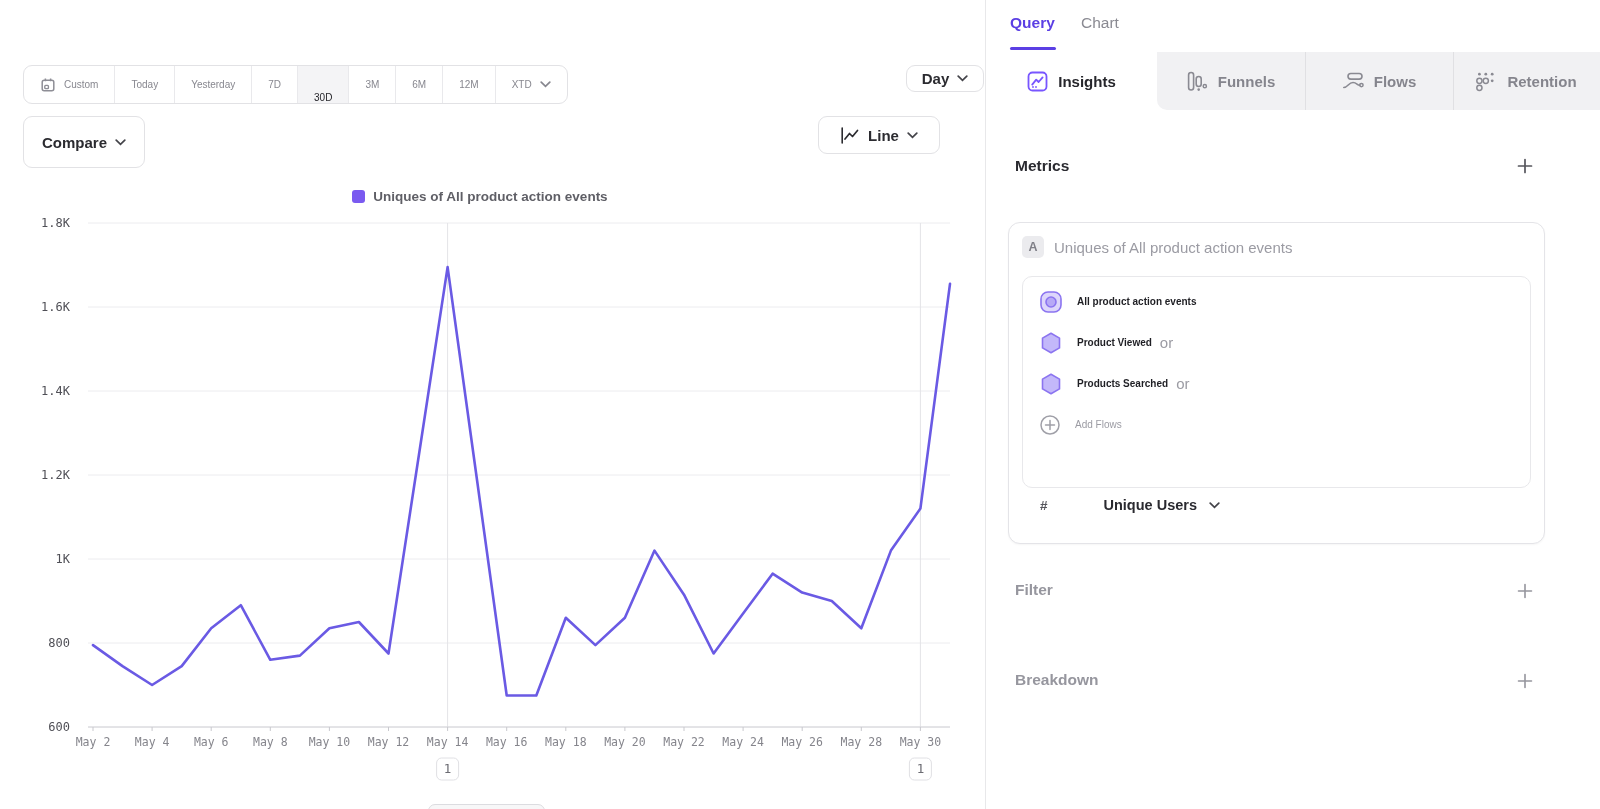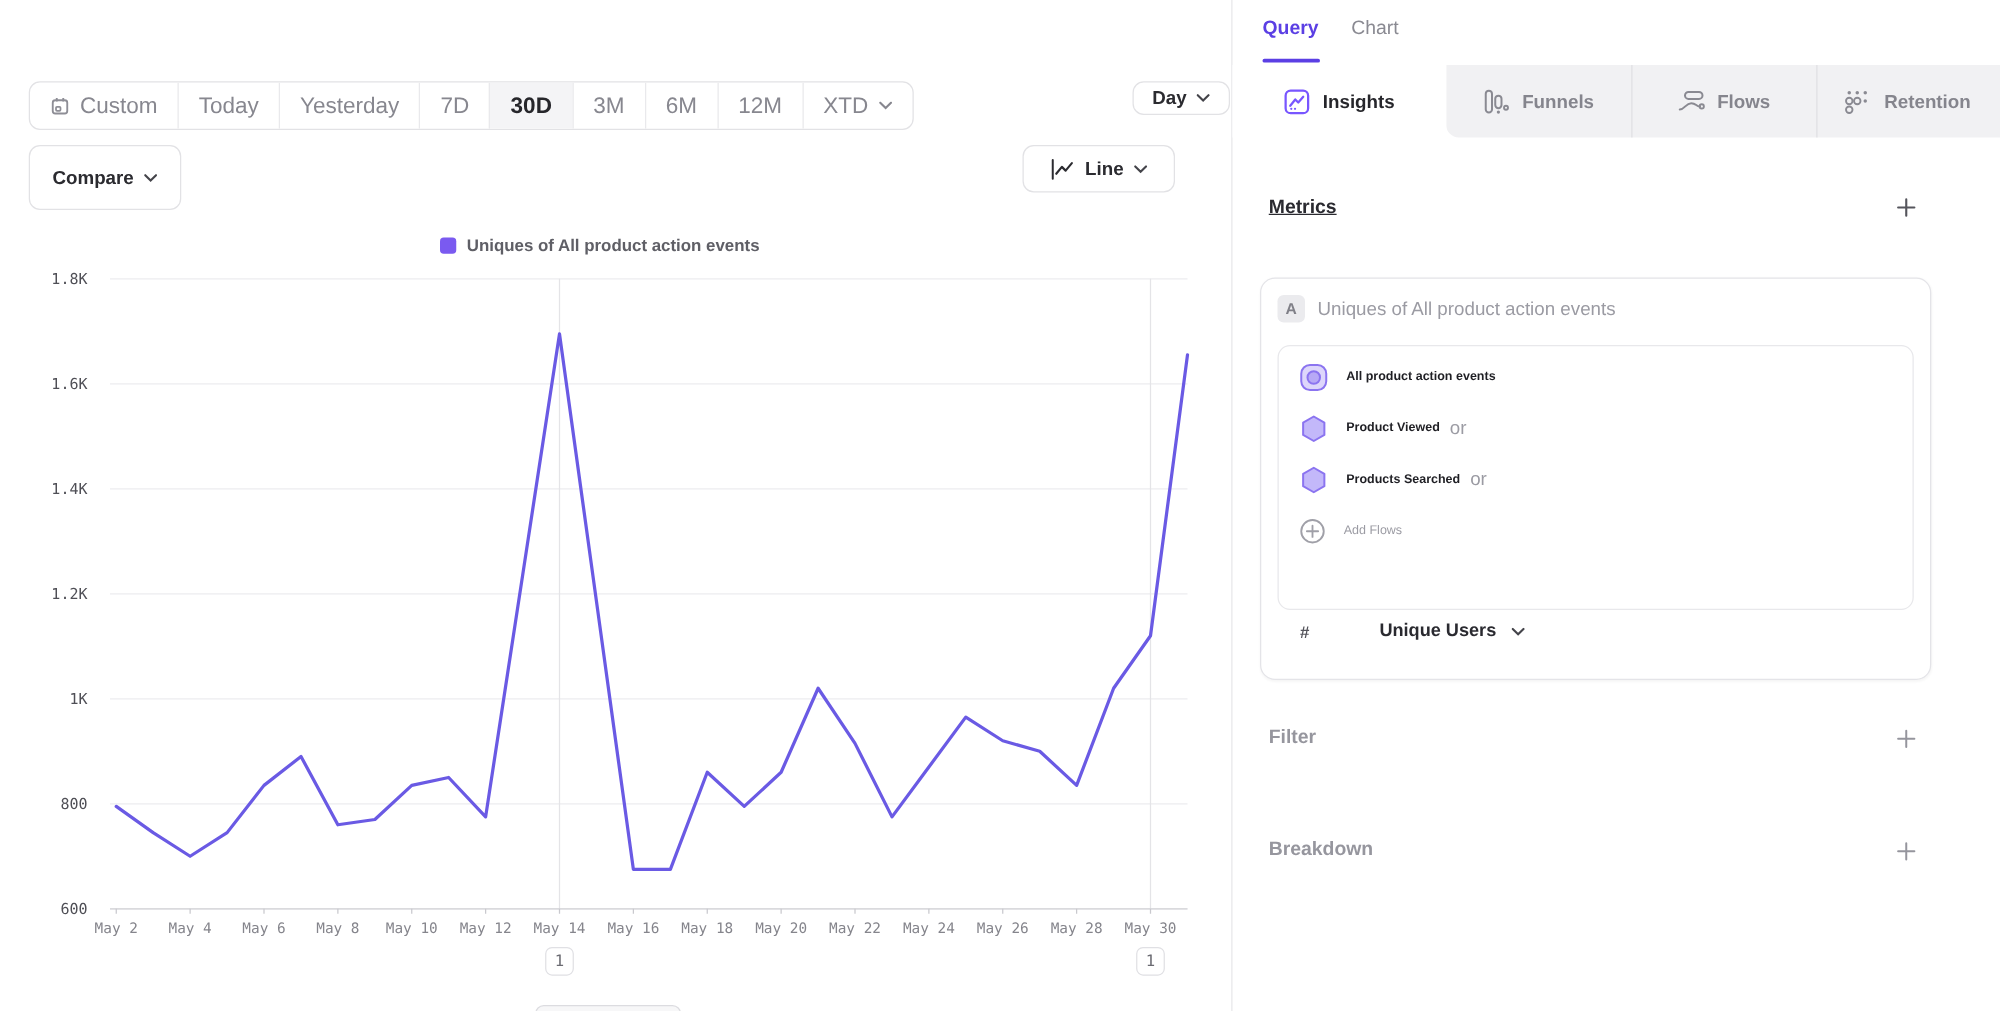--- a/index.html
+++ b/index.html
@@ -3,24 +3,24 @@
 <meta charset="utf-8">
 <style>
   * { box-sizing: border-box; margin: 0; padding: 0; }
   html,body { width:1600px; height:809px; background:#fff; overflow:hidden;
     font-family:"Liberation Sans", sans-serif; }
   .abs { position:absolute; }
 
   
   .range-group { left:23px; top:65px; height:39px; display:flex; align-items:stretch;
     border:1px solid #e2e2e5; border-radius:9px; background:#fff; overflow:hidden; }
-  .seg { display:flex; align-items:center; gap:8px; padding:0 16px; font-size:18px;
+  .seg { display:flex; align-items:center; gap:8px; padding:0 16px; font-size:10px;
     color:#87878f; border-left:1px solid #e9e9ec; cursor:pointer; white-space:nowrap; }
   .seg:first-child { border-left:none; }
-  .seg.active { background:#f4f4f6; color:#26262b; font-weight:700; }
+  .seg.active { background:#f4f4f6; color:#26262b; font-weight:400;align-items:flex-end; }
   .btn { display:flex; align-items:center; justify-content:center; gap:8px;
     border:1px solid #e2e2e5; border-radius:9px; background:#fff; font-size:15px;
     font-weight:600; color:#2b2b30; cursor:pointer; }
   .day-btn { left:906px; top:65px; width:78px; height:27px; }
   .compare-btn { left:23px; top:116px; height:52px; padding:0 18px; }
   .line-btn { left:818px; top:116px; width:122px; height:38px; }
   .chev { flex:0 0 auto; }
 
   
   .legend { left:40px; top:189px; width:880px; display:flex; justify-content:center;
@@ -261,21 +261,21 @@
     <circle cx="9.8" cy="3.2" r="1.4" fill="#8a8a92"></circle>
     <circle cx="16.2" cy="3.2" r="1.4" fill="#8a8a92"></circle>
     <circle cx="3.4" cy="9.8" r="2.6" fill="none" stroke="#8a8a92" stroke-width="1.5"></circle>
     <circle cx="9.8" cy="9.8" r="2.6" fill="none" stroke="#8a8a92" stroke-width="1.5"></circle>
     <circle cx="16.2" cy="9.8" r="1.4" fill="#8a8a92"></circle>
     <circle cx="3.4" cy="16.8" r="2.6" fill="none" stroke="#8a8a92" stroke-width="1.5"></circle>
   </svg>
   <span class="lbl">Retention</span>
 </div>
 
-<div class="abs section-title" style="left:1015px; top:157px;text-decoration:underline;">Metrics</div>
+<div class="abs section-title" style="left:1015px; top:157px;">Metrics</div>
 <div class="abs plus-btn" style="left:1515px; top:156px;">
   <svg width="16" height="16" viewBox="0 0 16 16">
       <path d="M8 1.5 V14.5 M1.5 8 H14.5" stroke="#55555c" stroke-width="1.7" stroke-linecap="round"></path>
     </svg>
 </div>
 
 <div class="abs metric-card"></div>
 <div class="abs series-badge">A</div>
 <div class="abs series-title">Uniques of All product action events</div>
 

